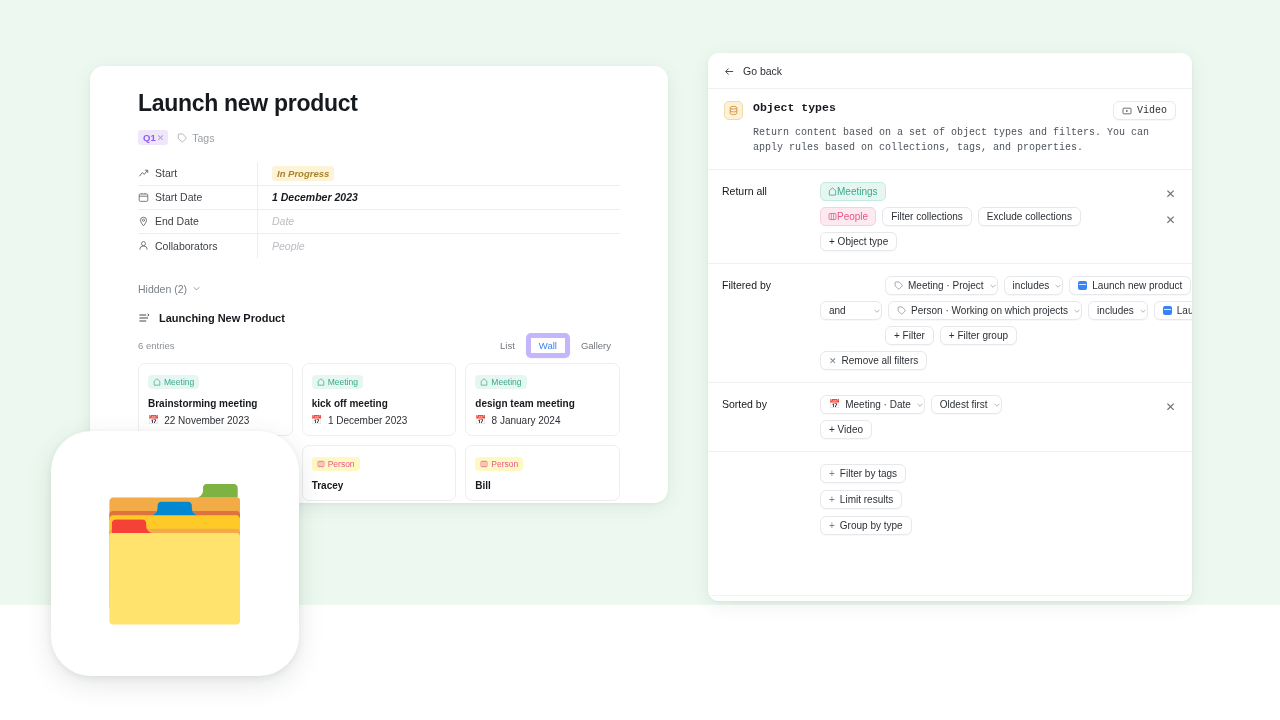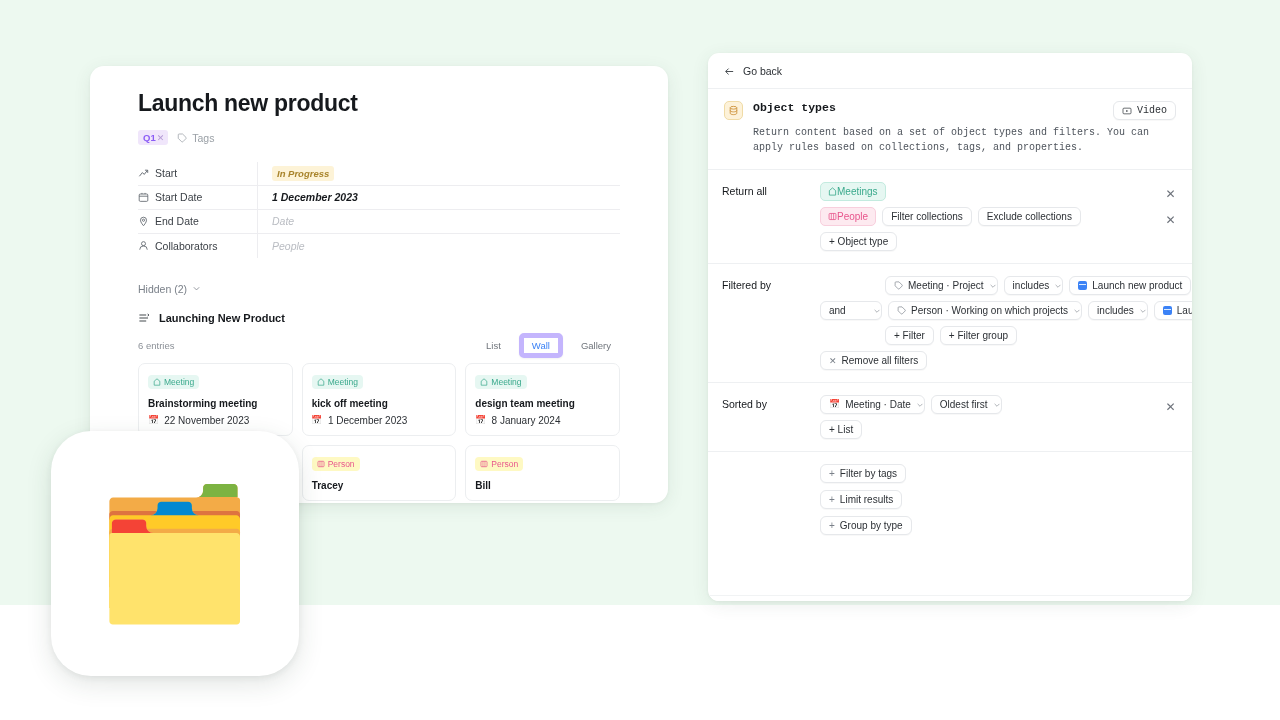--- a/index.html
+++ b/index.html
@@ -62,21 +62,21 @@
   .sub-title-row {
     display: flex; align-items: center; gap: 9px; margin-top: 17px;
     font-size: 11px; font-weight: bold; color: #16191d;
   }
 
   .entries-bar {
     display: flex; align-items: center; justify-content: space-between;
     margin-top: 14px; height: 16px;
   }
   .entries-count { font-size: 9.5px; color: #8b9097; }
-  .view-switch { display: flex; align-items: center; gap: 9px; }
+  .view-switch { display: flex; align-items: center; gap: 2px; }
   .view-opt {
     font-size: 9.5px; color: #70757c; padding: 2px 8px; border-radius: 5px;
     border: 1px solid transparent;
   }
   .view-opt.active {
     color: #3b82f6; background: #ffffff; border: 5px solid #c4b5fd;
     box-shadow: 0 1px 2px rgba(0,0,0,.05);
   }
 
   .card-grid {
@@ -502,21 +502,21 @@
           </span>
           <span class="pill dd">
             <span>Oldest first</span>
             <svg width="8" height="8" viewBox="0 0 10 10">
                 <path d="M2 3.6 L5 6.6 L8 3.6" fill="none" stroke="#9aa0a6" stroke-width="1"></path>
               </svg>
           </span>
           <span class="close-x" style="top:16px">✕</span>
         </div>
         <div class="row">
-          <span class="pill">+ List</span>
+          <span class="pill">+ Video</span>
         </div>
       </div>
     </div>
 
     <div class="bottom-acts">
       <div class="row">
         <span class="pill">
           <span style="color:#7a8089;">+</span>
           <span>Filter by tags</span>
         </span>

